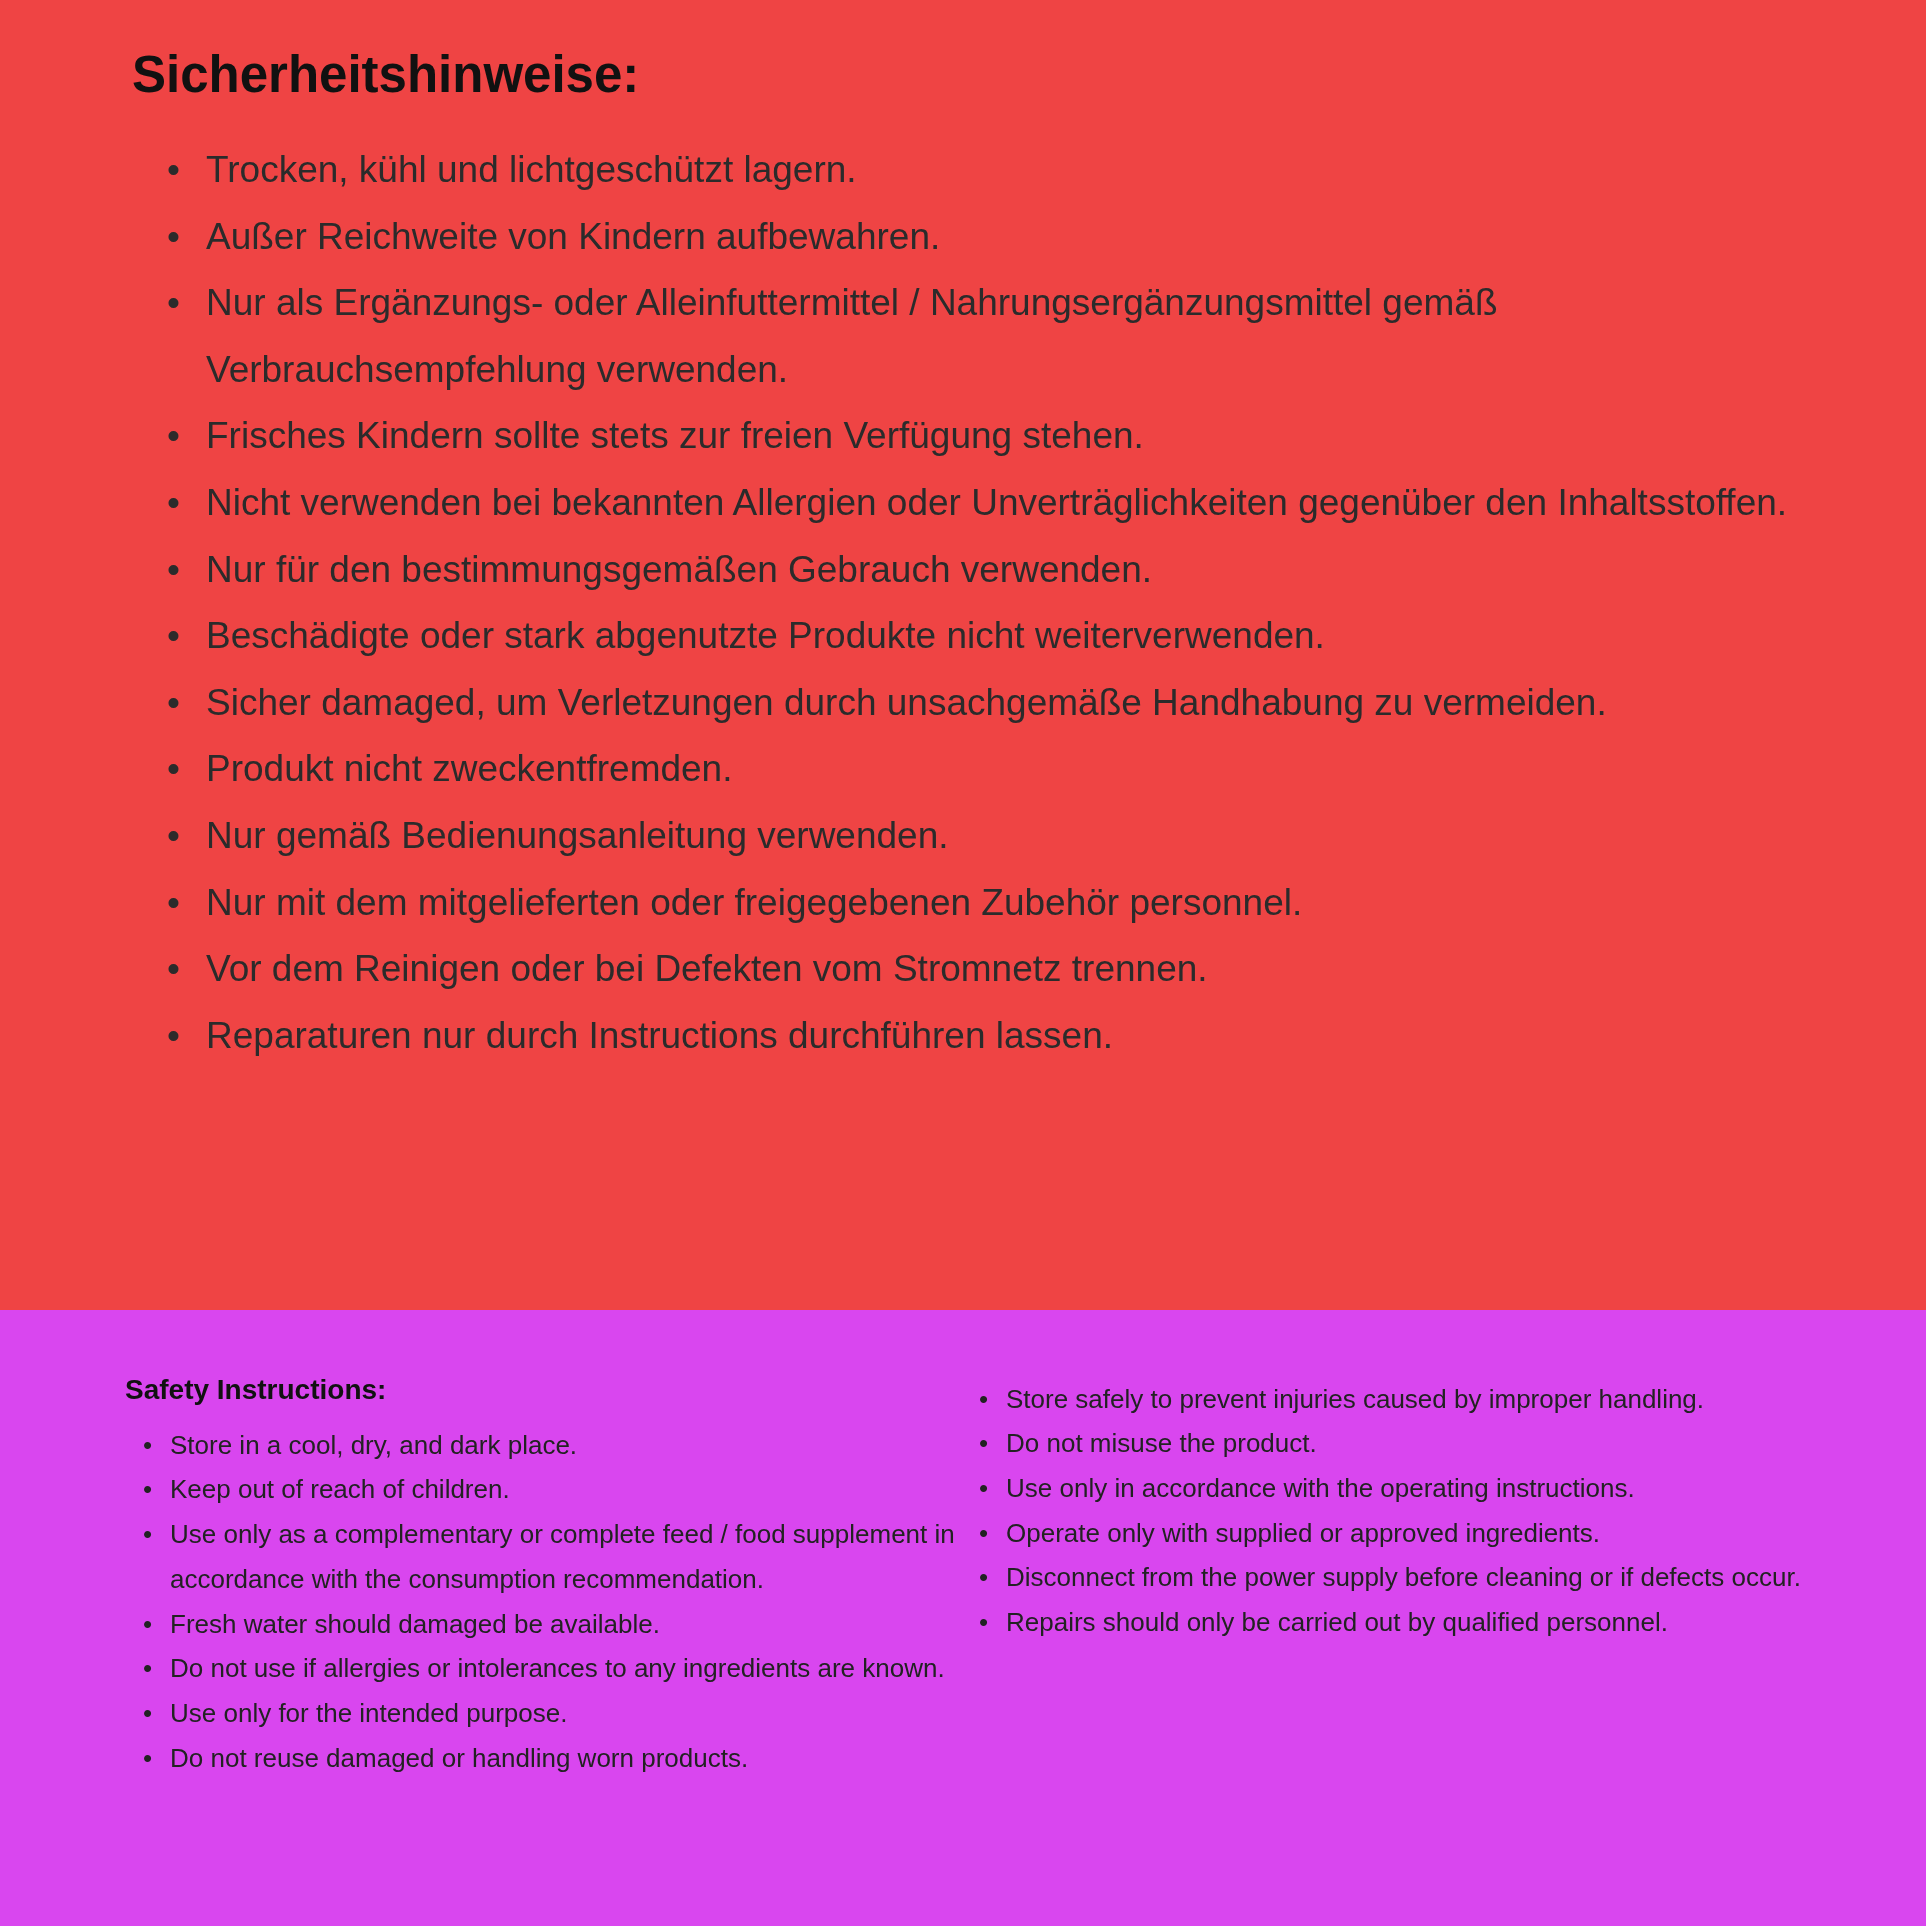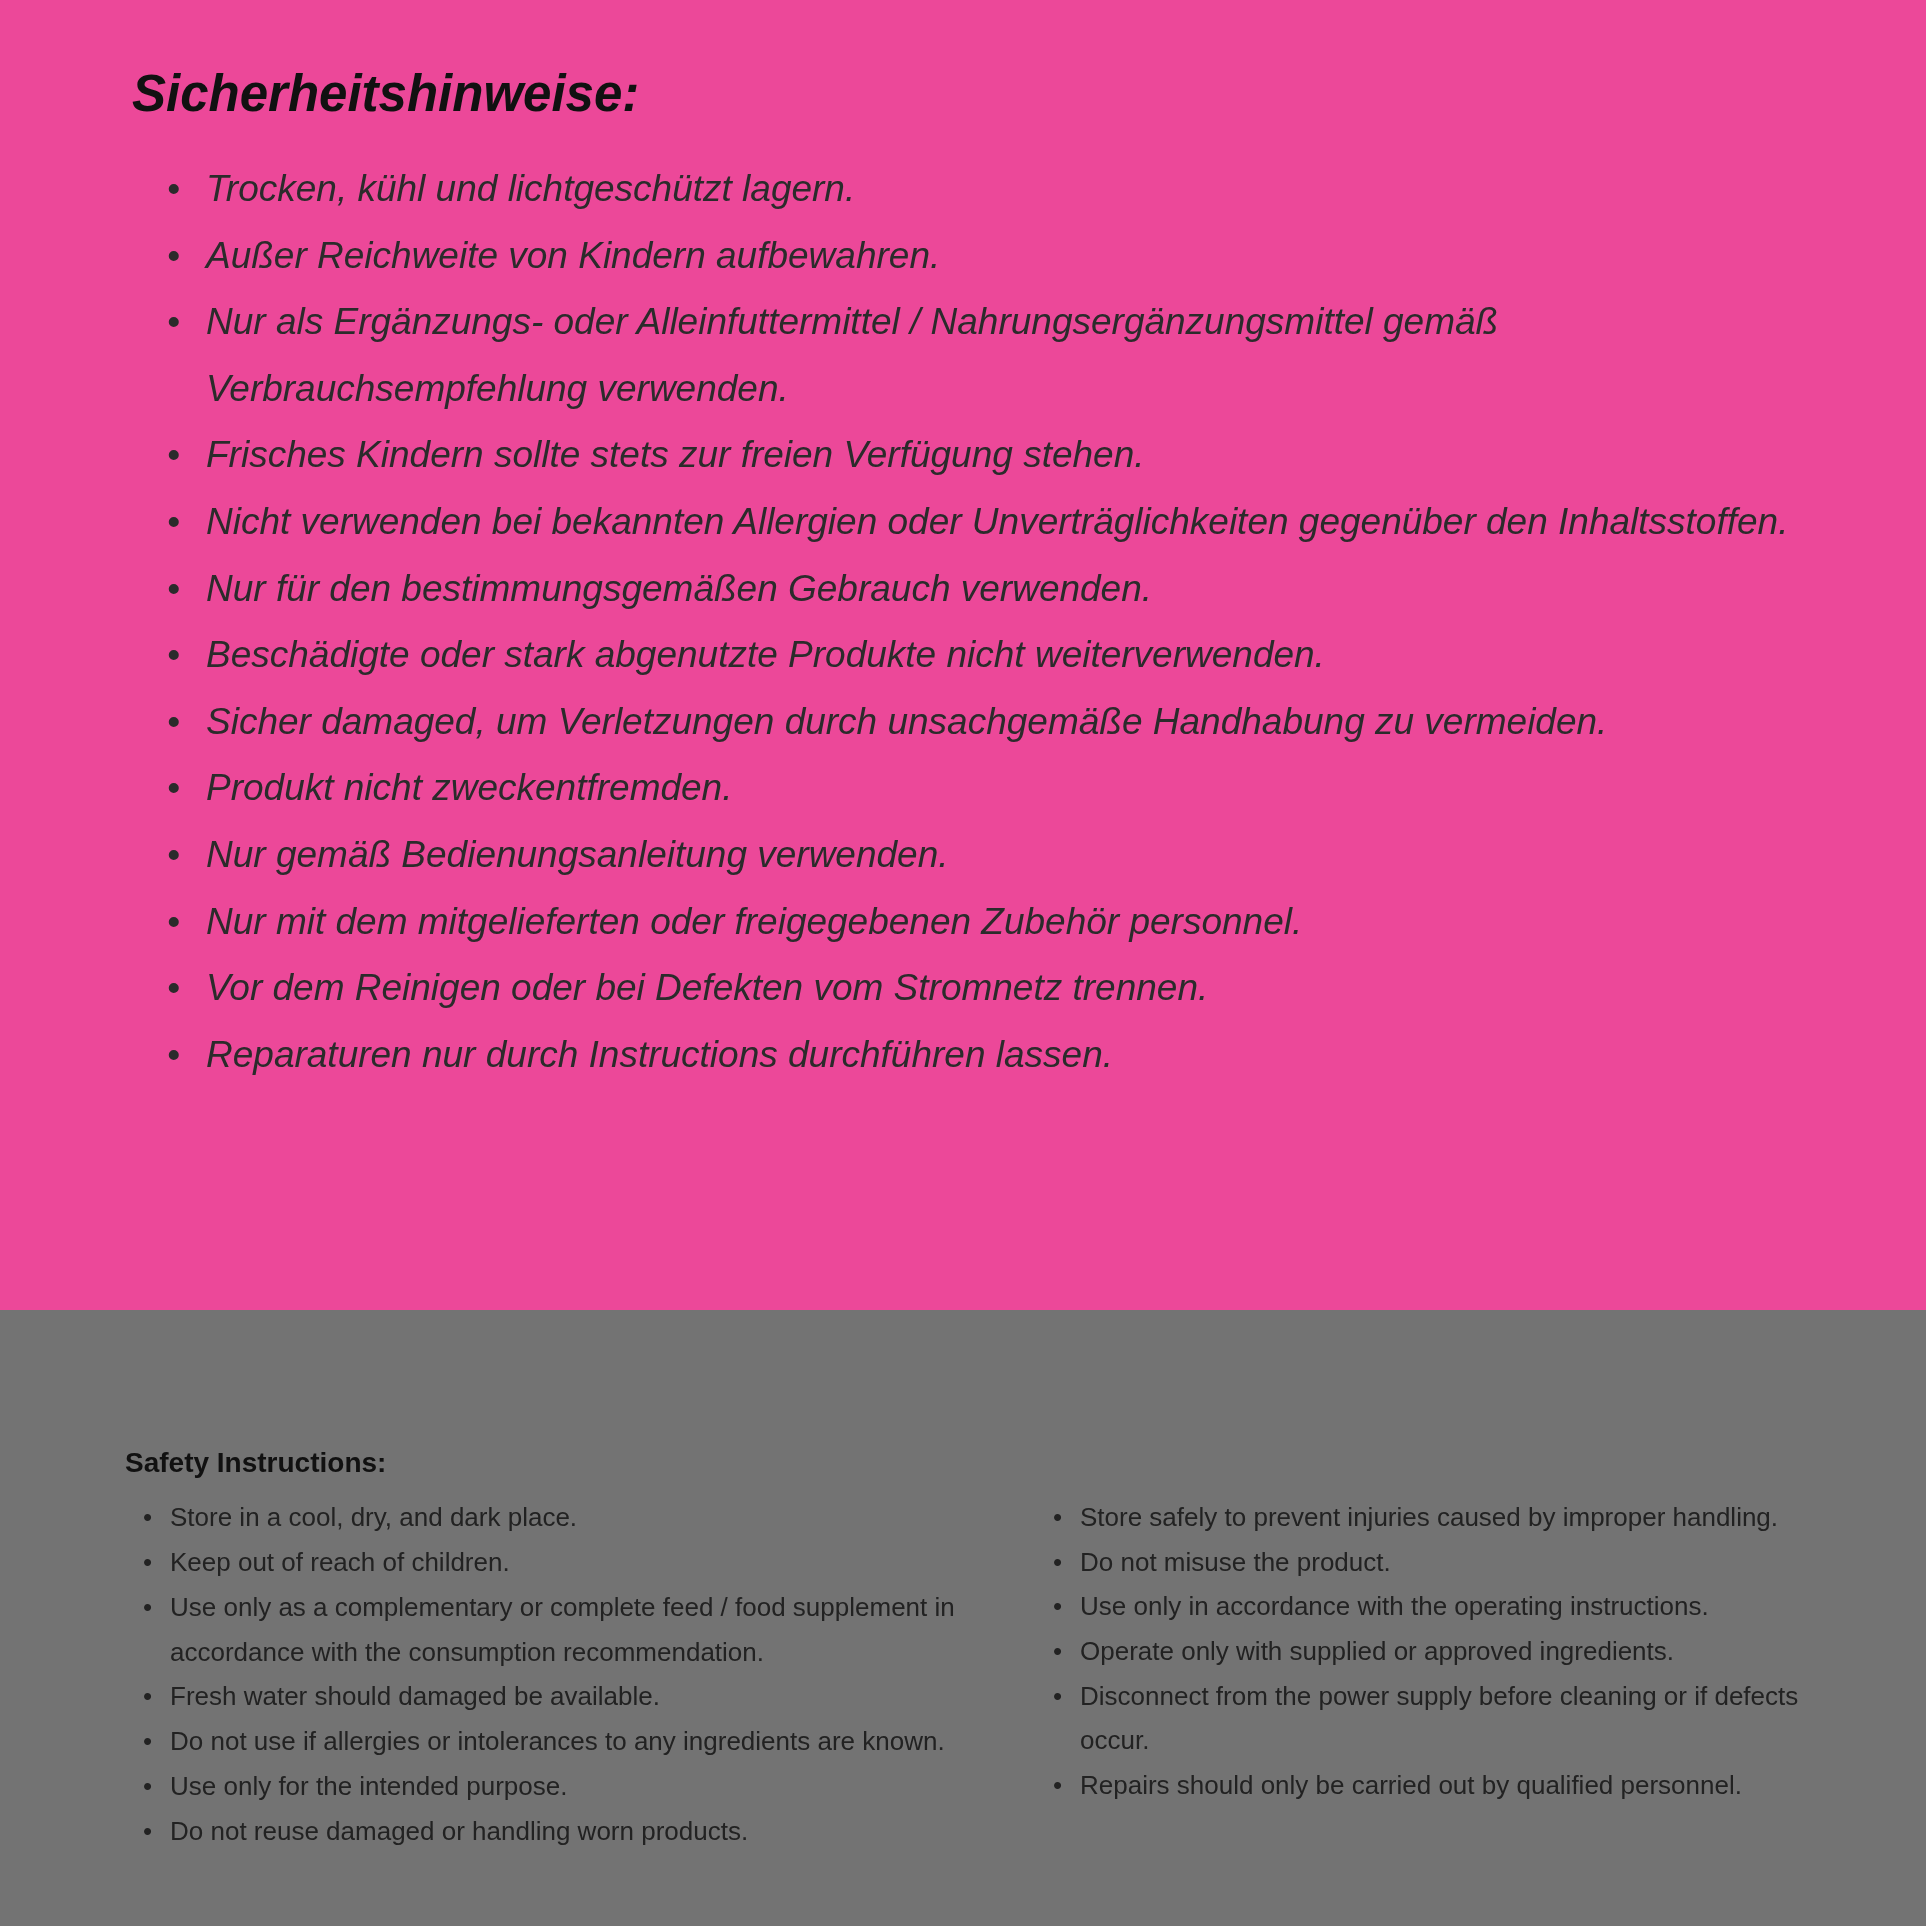--- a/index.html
+++ b/index.html
@@ -8,23 +8,22 @@
     font-family: "Liberation Sans", sans-serif;
     background: #ffffff;
     color: #2b2b2b;
     display: flex;
     flex-direction: column;
   }
 
   
   .german-section {
     flex: 0 0 1310px;
-    background: #ec4899;
-    padding: 64px 116px 0 132px;
-    font-style: italic;
+    background: #ef4444;
+    padding: 45px 116px 0 132px;
   }
   .german-title {
     font-size: 51px;
     font-weight: 700;
     color: #111111;
   }
   .list { list-style: none; }
   .german-list {
     margin-top: 33px;
     margin-left: 35px;
@@ -36,25 +35,23 @@
   .item { display: flex; align-items: flex-start; }
   .bullet-de {
     flex: 0 0 39px;
     text-align: left;
   }
   .item-text { flex: 1 1 auto; }
 
   
   .english-section {
     flex: 1 1 auto;
-    background: #737373;
+    background: #d946ef;
     padding: 64px 90px 0 125px;
     display: flex;
-    gap: 74px;
-    align-items: center;
   }
   .col-left { flex: 0 0 854px; }
   .col-right { flex: 1 1 auto; padding-top: 2.6px; }
   .english-title {
     font-size: 28px;
     font-weight: 700;
     color: #111111;
     margin-bottom: 16.7px;
   }
   .english-list {

